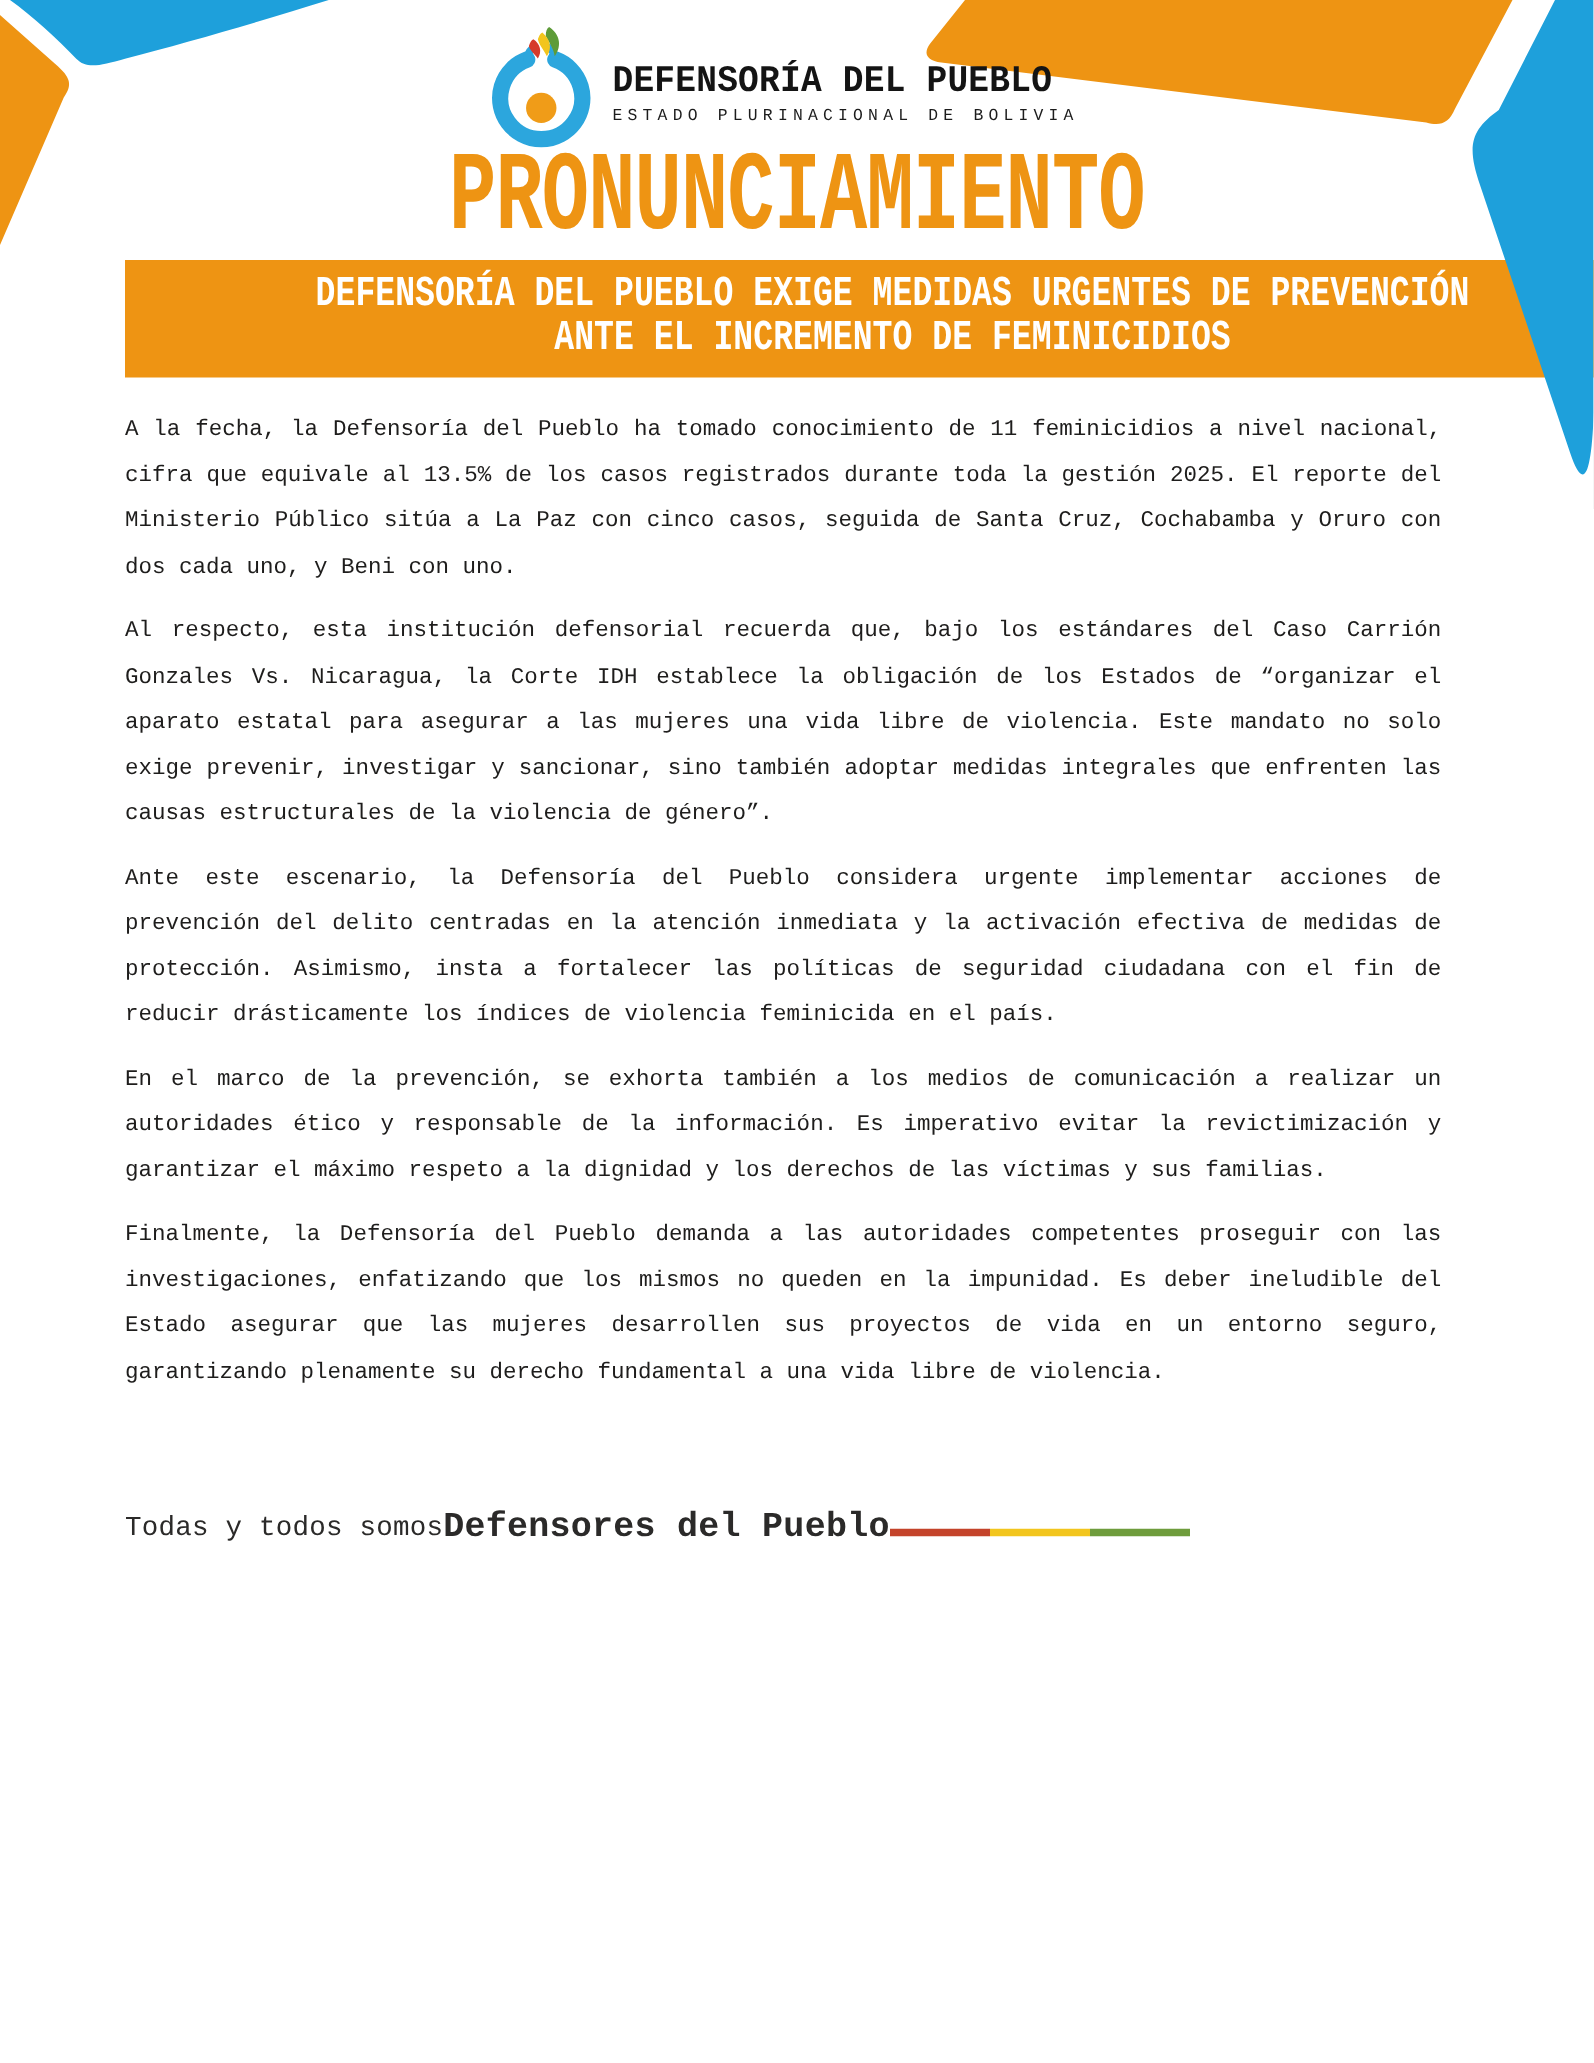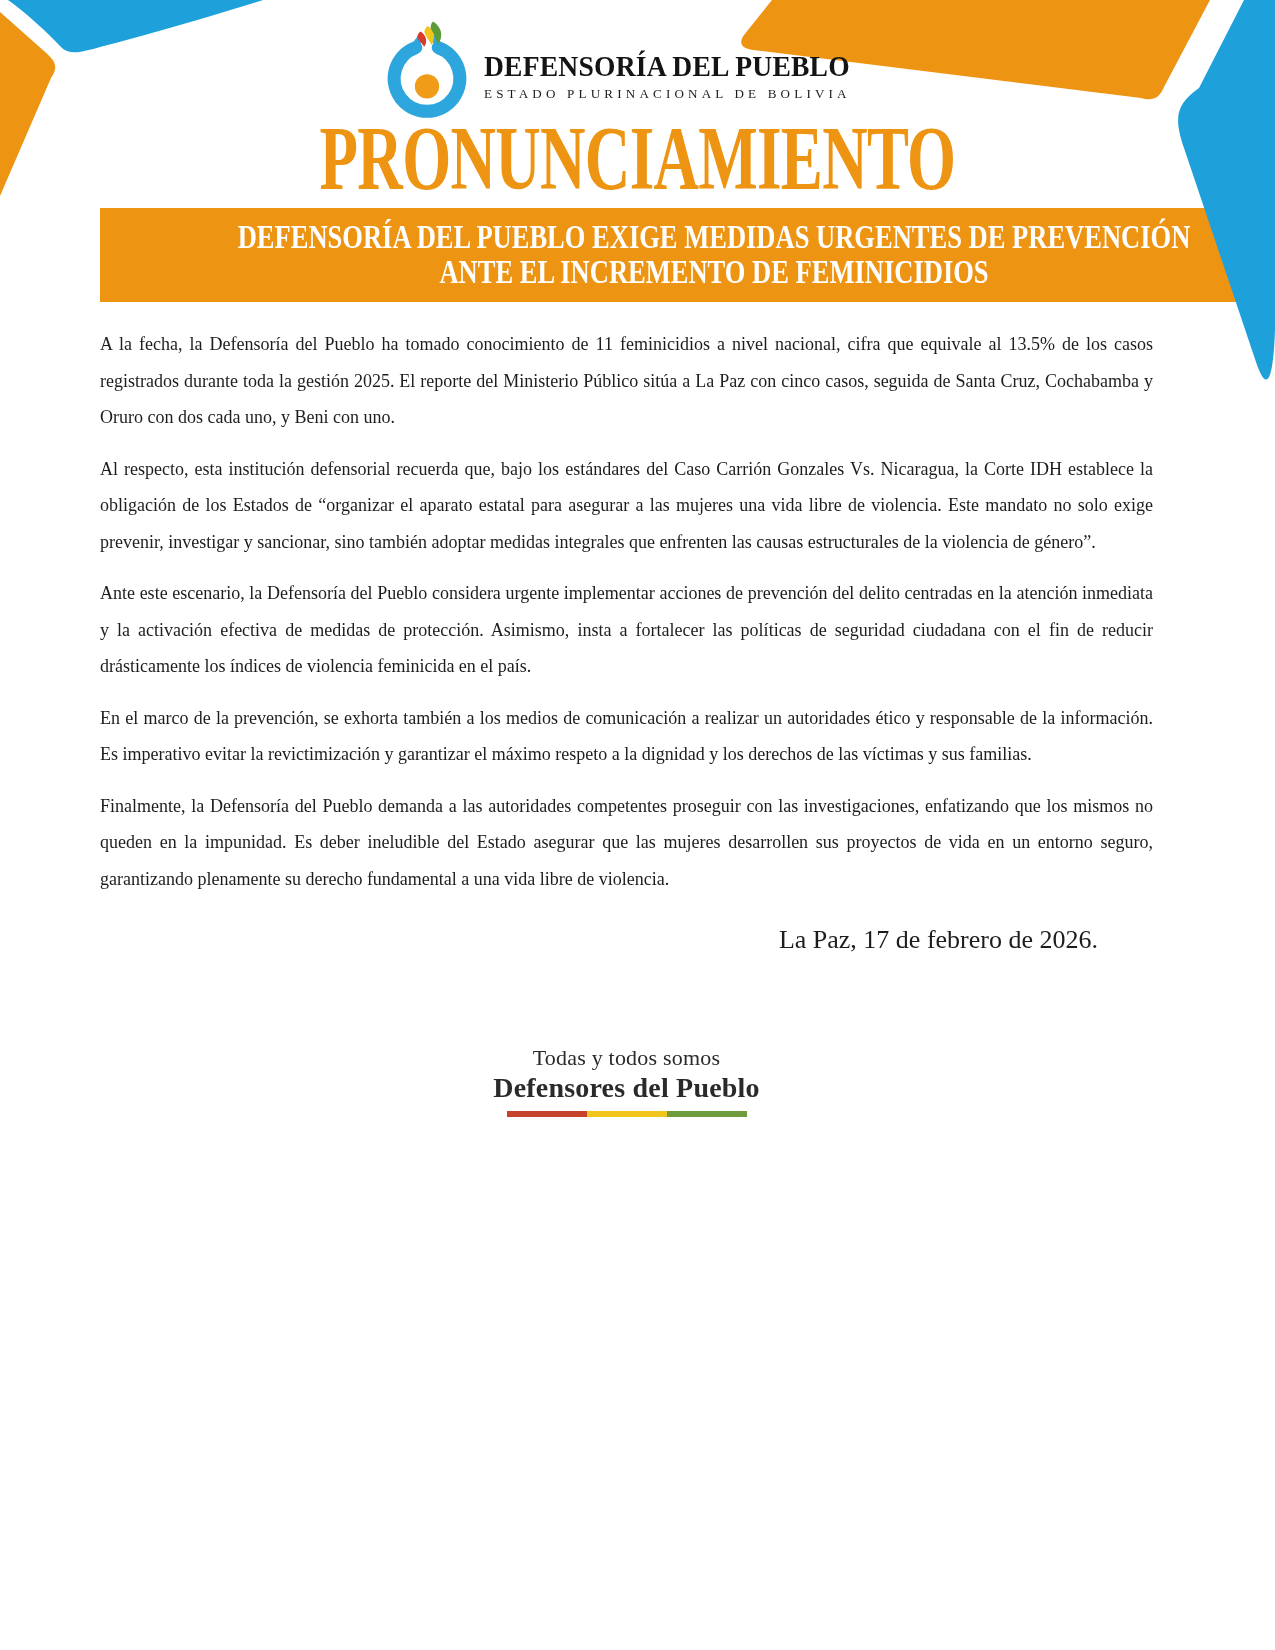--- a/index.html
+++ b/index.html
@@ -2,21 +2,21 @@
 <html style="--orange: #EE9413; --blue: #1EA0DB; --text: #1E1D1C; --banner_text: #FFFFFF; --logo_blue: #2CA6DD; --logo_head_orange: #F09C18; --flame_red: #D63B2B; --flame_yellow: #F2C51D; --flame_green: #5D9B38; --bar_red: #C4432A; --bar_yellow: #F2C51D; --bar_green: #6E9C3C;"><head>
 <meta charset="utf-8">
 <style>
   html,body{margin:0;padding:0;background:#e8e8e8;}
   .page{
     position:relative;
     width:1275px;height:1650px;
     margin:0 auto;
     background:#fff;
     overflow:hidden;
-    font-family:Liberation Serif, serif;
+    font-family:Liberation Mono, monospace;
     color:var(--text,#1e1d1c);
   }
   .decor{position:absolute;inset:0;width:1275px;height:1650px;pointer-events:none;}
   .decor .orange{fill:var(--orange,#EE9413);}
   .decor .blue{fill:var(--blue,#1EA0DB);}
 
   .logo-row{
     position:relative;
     margin:22px auto 0 auto;
     width:760px;
@@ -76,21 +76,21 @@
     box-sizing:border-box;
     padding-right:55px;
     text-align:right;
     font-size:26px;
     color:#1e1d1c;
   }
 
   .footer-logo{
     margin:90px 0 0 100px;
     width:1053px;
-    display:flex;flex-direction:column;align-items:center;
+    display:flex;flex-direction:row;align-items:center;
   }
   .slogan-1{font-size:22px;color:#2b2a29;letter-spacing:.2px;}
   .slogan-2{font-size:28px;font-weight:700;color:#2b2a29;margin-top:1px;letter-spacing:.2px;}
   .tricolor-bar{display:flex;width:240px;height:6px;margin-top:7px;}
   .tricolor-bar span{flex:1;}
   .bar-red{background:var(--bar_red,#C4432A);}
   .bar-yellow{background:var(--bar_yellow,#F2C51D);}
   .bar-green{background:var(--bar_green,#6E9C3C);}
 </style>
 </head>
@@ -129,21 +129,20 @@
   </div>
 
   <div class="body-text">
     <p>A la fecha, la Defensoría del Pueblo ha tomado conocimiento de 11 feminicidios a nivel nacional, cifra que equivale al 13.5% de los casos registrados durante toda la gestión 2025. El reporte del Ministerio Público sitúa a La Paz con cinco casos, seguida de Santa Cruz, Cochabamba y Oruro con dos cada uno, y Beni con uno.</p>
     <p>Al respecto, esta institución defensorial recuerda que, bajo los estándares del Caso Carrión Gonzales Vs. Nicaragua, la Corte IDH establece la obligación de los Estados de “organizar el aparato estatal para asegurar a las mujeres una vida libre de violencia. Este mandato no solo exige prevenir, investigar y sancionar, sino también adoptar medidas integrales que enfrenten las causas estructurales de la violencia de género”.</p>
     <p>Ante este escenario, la Defensoría del Pueblo considera urgente implementar acciones de prevención del delito centradas en la atención inmediata y la activación efectiva de medidas de protección. Asimismo, insta a fortalecer las políticas de seguridad ciudadana con el fin de reducir drásticamente los índices de violencia feminicida en el país.</p>
     <p>En el marco de la prevención, se exhorta también a los medios de comunicación a realizar un autoridades ético y responsable de la información. Es imperativo evitar la revictimización y garantizar el máximo respeto a la dignidad y los derechos de las víctimas y sus familias.</p>
     <p>Finalmente, la Defensoría del Pueblo demanda a las autoridades competentes proseguir con las investigaciones, enfatizando que los mismos no queden en la impunidad.  Es deber ineludible del Estado asegurar que las mujeres desarrollen sus proyectos de vida en un entorno seguro, garantizando plenamente su derecho fundamental a una vida libre de violencia.</p>
   </div>
 
-  <div class="dateline">La Paz, 17 de febrero de 2026.</div>
 
   <div class="footer-logo">
     <div class="slogan-1">Todas y todos somos</div>
     <div class="slogan-2">Defensores del Pueblo</div>
     <div class="tricolor-bar">
       <span class="bar-red"></span>
       <span class="bar-yellow"></span>
       <span class="bar-green"></span>
     </div>
   </div>

